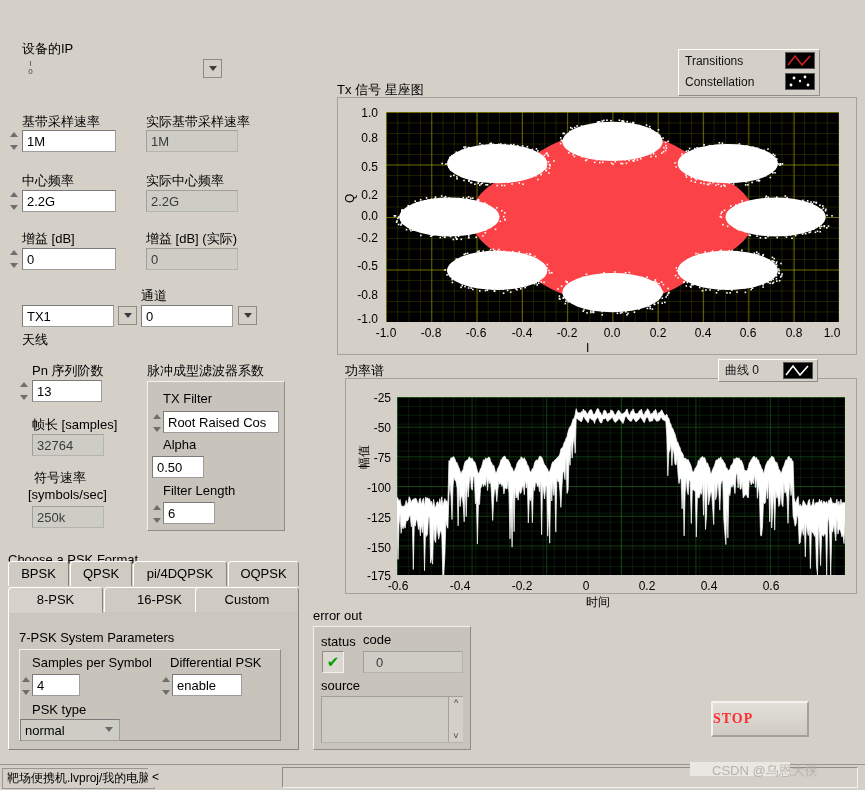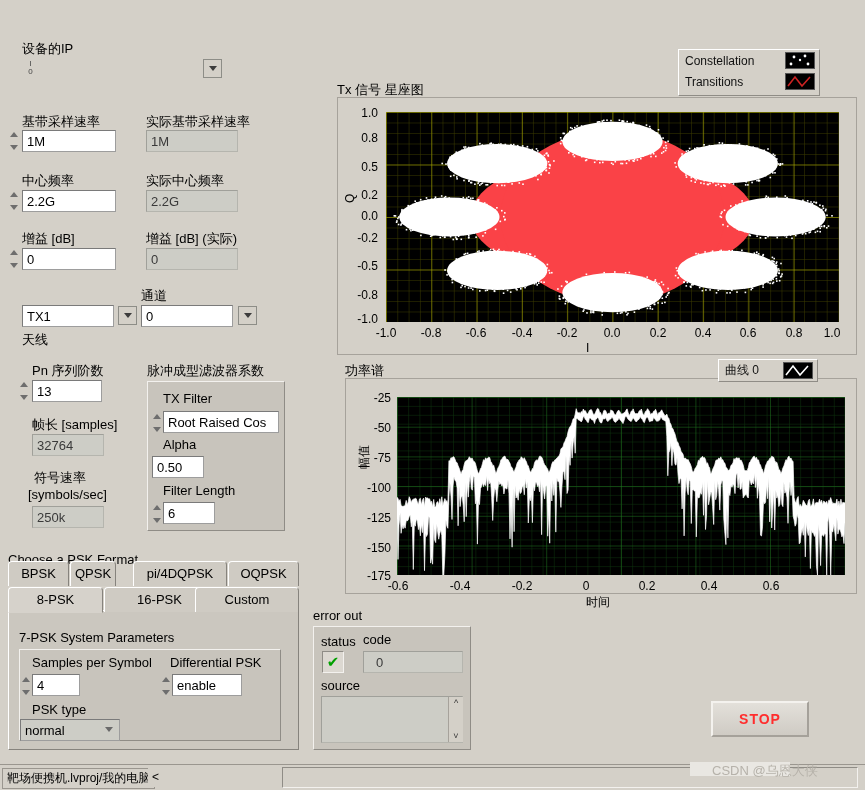--- a/index.html
+++ b/index.html
@@ -204,23 +204,23 @@
   
   .stopbtn {
     position: absolute;
     background: linear-gradient(#e3e0da, #cfcbc4);
     border: 2px solid #a5a19a;
     border-top-color: #f4f2ee;
     border-left-color: #f4f2ee;
     color: #ff2d2d;
     font-size: 14px;
     font-weight: bold;
-    text-align: center;
     line-height: 32px;
     letter-spacing: 1px;
+    font-family: Liberation Serif, serif;
   }
 
   
   .led {
     position: absolute;
     width: 22px; height: 22px;
     background: #dcd8d1;
     border: 1px solid #8f8c86;
     border-right-color: #f3f1ee;
     border-bottom-color: #f3f1ee;
@@ -360,21 +360,21 @@
       <i class="up"></i>
       <i class="dn"></i>
     </div>
   <div class="ctrl" style="left:163px;top:502px;width:52px;">6</div>
 
   <div class="lbl" style="left:8px;top:552px;">Choose a PSK Format</div>
 
   <div class="tabpage" style="left:8px;top:610px;width:291px;height:140px;"></div>
 
   <div class="tab" style="left:8px;top:561px;width:61px;">BPSK</div>
-  <div class="tab" style="left:70px;top:561px;width:46px;">QPSK</div>
+  <div class="tab" style="left:70px;top:561px;width:62px;">QPSK</div>
   <div class="tab" style="left:133px;top:561px;width:94px;">pi/4DQPSK</div>
   <div class="tab" style="left:228px;top:561px;width:71px;">OQPSK</div>
 
   <div class="tab sel" style="left:8px;top:587px;width:95px;background:#d6d2cb;border-bottom:1px solid #d6d2cb;height:26px;">8-PSK</div>
   <div class="tab" style="left:104px;top:587px;width:111px;">16-PSK</div>
   <div class="tab" style="left:195px;top:587px;width:104px;">Custom</div>
 
   <div class="lbl" style="left:19px;top:630px;">7-PSK System Parameters</div>
   <div class="frame" style="left:19px;top:649px;width:262px;height:92px;"></div>
 
@@ -1819,38 +1819,38 @@
     <div class="xtick" style="left:335px;top:228px;width:60px;">0.4</div>
     <div class="xtick" style="left:380px;top:228px;width:60px;">0.6</div>
     <div class="xtick" style="left:426px;top:228px;width:60px;">0.8</div>
     <div class="xtick" style="left:471px;top:228px;width:46px;">1.0</div>
 
     <div class="axlbl" style="left:248px;top:243px;">I</div>
   </div>
 
   <div class="legendbox" style="left:678px;top:49px;width:142px;height:47px;">
     <div class="legrow">
+      <span class="legname">Transitions</span>
+      <span class="legswatch">
+        <svg width="28" height="15" viewBox="0 0 28 15">
+          <rect width="28" height="15" fill="#000"></rect>
+          <polyline points="2,12 9,3 16,12 24,3" fill="none" stroke="#cc2222" stroke-width="1.6"></polyline>
+        </svg>
+      </span>
+    </div>
+    <div class="legrow">
       <span class="legname">Constellation</span>
       <span class="legswatch">
         <svg width="28" height="15" viewBox="0 0 28 15">
           <rect width="28" height="15" fill="#000"></rect>
           <circle cx="8" cy="4" r="1.4" fill="#fff"></circle>
           <circle cx="19" cy="3" r="1.4" fill="#fff"></circle>
           <circle cx="5" cy="11" r="1.4" fill="#fff"></circle>
           <circle cx="22" cy="11" r="1.4" fill="#fff"></circle>
           <circle cx="14" cy="7" r="1.2" fill="#fff"></circle>
-        </svg>
-      </span>
-    </div>
-    <div class="legrow">
-      <span class="legname">Transitions</span>
-      <span class="legswatch">
-        <svg width="28" height="15" viewBox="0 0 28 15">
-          <rect width="28" height="15" fill="#000"></rect>
-          <polyline points="2,12 9,3 16,12 24,3" fill="none" stroke="#cc2222" stroke-width="1.6"></polyline>
         </svg>
       </span>
     </div>
   </div>
 
   <div class="graphtitle" style="left:345px;top:362px;">功率谱</div>
   <div class="graphbox" style="left:345px;top:378px;width:512px;height:216px;">
 
     <div class="ytick" style="left:0px;top:12px;width:45px;">-25</div>
     <div class="ytick" style="left:0px;top:42px;width:45px;">-50</div>

